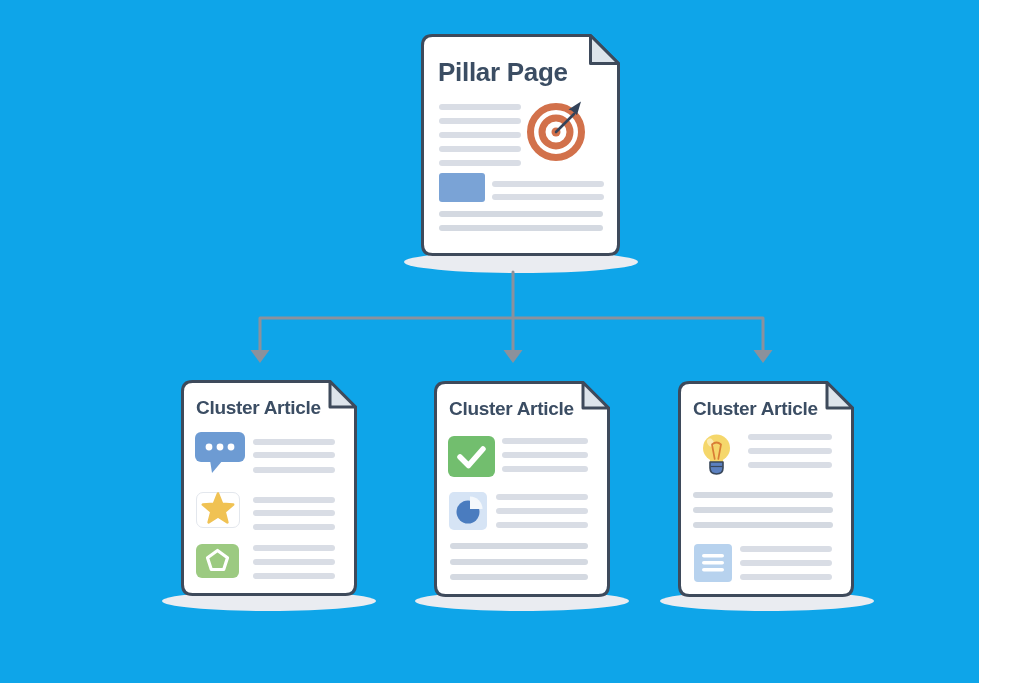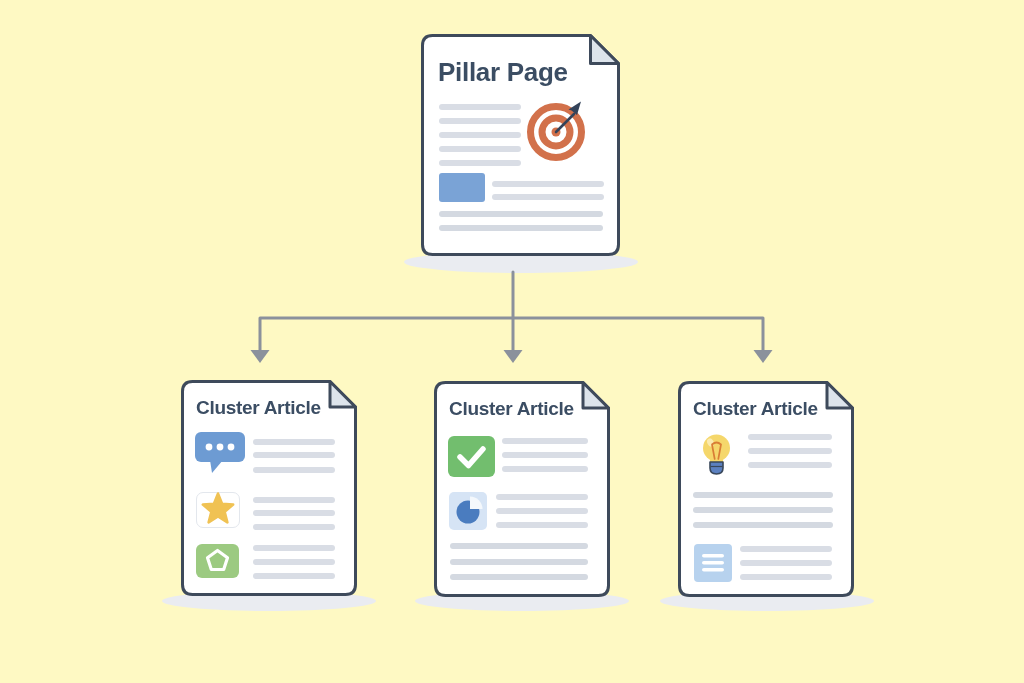--- a/index.html
+++ b/index.html
@@ -1,19 +1,18 @@
 <!DOCTYPE html>
 <html><head>
 <meta charset="utf-8">
 <style>
   html,body{margin:0;padding:0;background:#ffffff;}
   .canvas{
-    position:relative;width:979px;height:683px;background:#fef9c3;overflow:hidden;
+    position:relative;width:979px;height:683px;background:#0ea5e9;overflow:hidden;
     font-family:"Liberation Sans",sans-serif;
-    padding-left:46px;
   }
   .shadow{position:absolute;border-radius:50%;background:#EAECF1;}
   .doc{position:absolute;}
   .doc .shape{position:absolute;left:0;top:0;}
   .doc-title{position:absolute;font-weight:700;color:#3B4D63;letter-spacing:-0.3px;white-space:nowrap;}
   .ln{position:absolute;height:6px;border-radius:3px;background:#D9DDE5;}
   .ln.full{background:#D4D9E1;}
   .icon-box{position:absolute;border-radius:6px;}
   .icon-box svg{position:absolute;left:0;top:0;}
   .card{position:absolute;background:#ffffff;border:1.5px solid #E3E7ED;border-radius:7px;box-sizing:border-box;}

